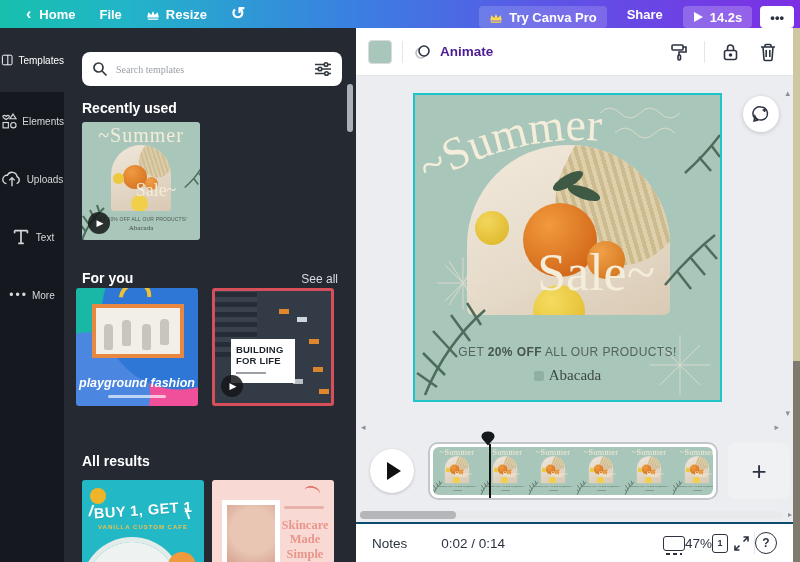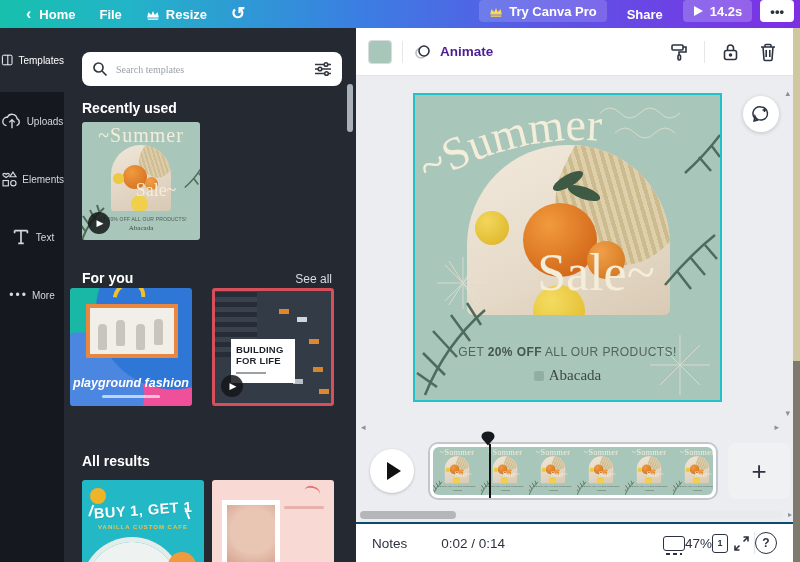--- a/index.html
+++ b/index.html
@@ -7,21 +7,21 @@
     font-family:"Liberation Sans", sans-serif; }
   .app { position:relative; width:800px; height:562px; display:flex; flex-direction:column; }
 
   
   .topbar { height:28px; flex:0 0 28px; display:flex; align-items:center;
     background:linear-gradient(90deg,#17c0ad 0%,#22b4c8 16%,#3b7ee2 45%,#5e53e6 70%,#7d2fe3 100%);
     color:#fff; font-size:13px; font-weight:bold; padding:0 6px 0 14px; }
   .tb-item { display:flex; align-items:center; gap:6px; padding:0 12px; height:28px; cursor:pointer; }
   .tb-left { display:flex; align-items:center; flex:1; }
   .tb-chev { font-size:16px; font-weight:bold; margin-right:2px; }
-  .tb-right { display:flex; align-items:flex-start; gap:8px; }
+  .tb-right { display:flex; align-items:flex-end; gap:8px; }
   .pill { border-radius:4px; padding:0 10px; height:22px; display:flex; align-items:center; gap:6px; }
   .pill-trans { background:rgba(255,255,255,.16); }
   .pill-purple { background:rgba(255,255,255,.22); }
   .pill-white { background:#fff; color:#2b3340; font-weight:bold; }
   .crown { width:14px; height:11px; }
   .undo-ic { font-size:17px; font-weight:bold; transform:translateY(-1px); }
 
   
   .body { flex:1; display:flex; min-height:0; }
 
@@ -66,21 +66,21 @@
   .mini-sale { position:absolute; top:58px; left:30px; right:0; text-align:center;
     font-family:"Liberation Serif",serif; font-size:18px; color:#f4edda; }
   .mini-offer { position:absolute; top:94px; left:0; right:0; text-align:center;
     font-size:5px; color:#4e5b53; letter-spacing:.2px; }
   .mini-brand { position:absolute; top:102px; left:0; right:0; text-align:center;
     font-family:"Liberation Serif",serif; font-size:7px; color:#3d4a43; }
   .mini-frond { position:absolute; left:-4px; bottom:-2px; width:34px; height:40px; }
   .mini-frond2 { position:absolute; right:-6px; top:40px; width:26px; height:30px; }
 
   
-  .t-playground { left:6px; top:260px; width:122px; height:118px;
+  .t-playground { left:12px; top:260px; width:122px; height:118px;
     background:radial-gradient(circle at 85% 20%,#2f77d6 0 55%,transparent 56%),
                radial-gradient(circle at 10% 90%,#4b86e0 0 40%,transparent 41%),
                radial-gradient(circle at 80% 95%,#f0509a 0 45%,transparent 46%),
                radial-gradient(circle at 0% 10%,#19b8a6 0 45%,transparent 46%),#f0509a; }
   .pg-photo { position:absolute; left:16px; top:16px; width:92px; height:54px;
     background:#f2efe9; border:4px solid #e8873f; }
   .pg-kid { position:absolute; bottom:4px; width:9px; height:26px; border-radius:4px 4px 2px 2px;
     background:#c9c4bc; }
   .pg-squiggle { position:absolute; left:42px; top:-6px; width:34px; height:30px;
     border:4px solid #f0c030; border-radius:50%; border-bottom-color:transparent;
@@ -279,36 +279,36 @@
           <g stroke="#fff" stroke-width="1.6" fill="none">
             <rect x="4" y="4" width="16" height="16" rx="2"></rect>
               <path d="M13 4 V20"></path>
           </g>
         </svg>
         <span>Templates</span>
       </div>
       <div class="rail-item">
         <svg viewBox="0 0 24 24">
           <g stroke="#d5d8dc" stroke-width="1.5" fill="none">
-            <path d="M6 17 a4.5 4.5 0 1 1 1 -9 a5.5 5.5 0 0 1 10.5 1.5 a4 4 0 0 1 -0.5 7.5"></path>
-            <path d="M12 20 V11 M9 13.5 L12 10.5 L15 13.5"></path>
-          </g>
-        </svg>
-        <span>Uploads</span>
-      </div>
-      <div class="rail-item">
-        <svg viewBox="0 0 24 24">
-          <g stroke="#d5d8dc" stroke-width="1.5" fill="none">
             <path d="M8 8 C5 5 2 8 5 10 L8 12 L11 10 C14 8 11 5 8 8 Z" transform="translate(0,-2)"></path>
             <path d="M17 3 L21 9 H13 Z"></path>
             <rect x="4" y="14" width="7" height="7"></rect>
             <circle cx="17.5" cy="17.5" r="3.5"></circle>
           </g>
         </svg>
         <span>Elements</span>
+      </div>
+      <div class="rail-item">
+        <svg viewBox="0 0 24 24">
+          <g stroke="#d5d8dc" stroke-width="1.5" fill="none">
+            <path d="M6 17 a4.5 4.5 0 1 1 1 -9 a5.5 5.5 0 0 1 10.5 1.5 a4 4 0 0 1 -0.5 7.5"></path>
+            <path d="M12 20 V11 M9 13.5 L12 10.5 L15 13.5"></path>
+          </g>
+        </svg>
+        <span>Uploads</span>
       </div>
       <div class="rail-item">
         <svg viewBox="0 0 24 24">
           <g stroke="#d5d8dc" stroke-width="1.8" fill="none">
             <path d="M5 5 H19 M5 5 V8 M19 5 V8 M12 5 V19 M9 19 H15"></path>
           </g>
         </svg>
         <span>Text</span>
       </div>
       <div class="rail-item">
@@ -366,21 +366,21 @@
             </g>
           </svg>
           <div class="mini-sale">Sale~</div>
           <div class="mini-offer">GET 20% OFF ALL OUR PRODUCTS!</div>
           <div class="mini-brand">Abacada</div>
         </div>
         <div class="play-badge">▶</div>
       </div>
 
       <div class="sec-head" style="left:18px; top:242px;">For you</div>
-      <div class="see-all" style="right:24px; top:244px;">See all</div>
+      <div class="see-all" style="right:18px; top:244px;">See all</div>
 
       <div class="thumb t-playground">
         <div class="pg-photo">
           <div class="pg-kid" style="left:8px;"></div>
             <div class="pg-kid" style="left:26px; bottom:8px;"></div>
           <div class="pg-kid" style="left:46px;"></div>
             <div class="pg-kid" style="left:64px; bottom:9px;"></div>
         </div>
         <div class="pg-squiggle"></div>
         <div class="pg-title">playground fashion</div>
@@ -409,20 +409,25 @@
         <div class="buy-cake"></div>
         <div class="buy-badge"></div>
       </div>
 
       <div class="thumb t-skincare">
         <div class="sk-rays"></div>
         <div class="sk-line"></div>
         <div class="sk-photo">
             <div class="sk-face"></div>
           </div>
+        <div class="sk-title">
+          <span>Skincare</span><br>
+          <span>Made</span><br>
+          <span>Simple</span>
+        </div>
 
       </div>
 
     </div>
 
     <div class="cv-col">
 
       <div class="cv-toolbar">
         <div class="swatch"></div>
         <div class="vdiv"></div>

